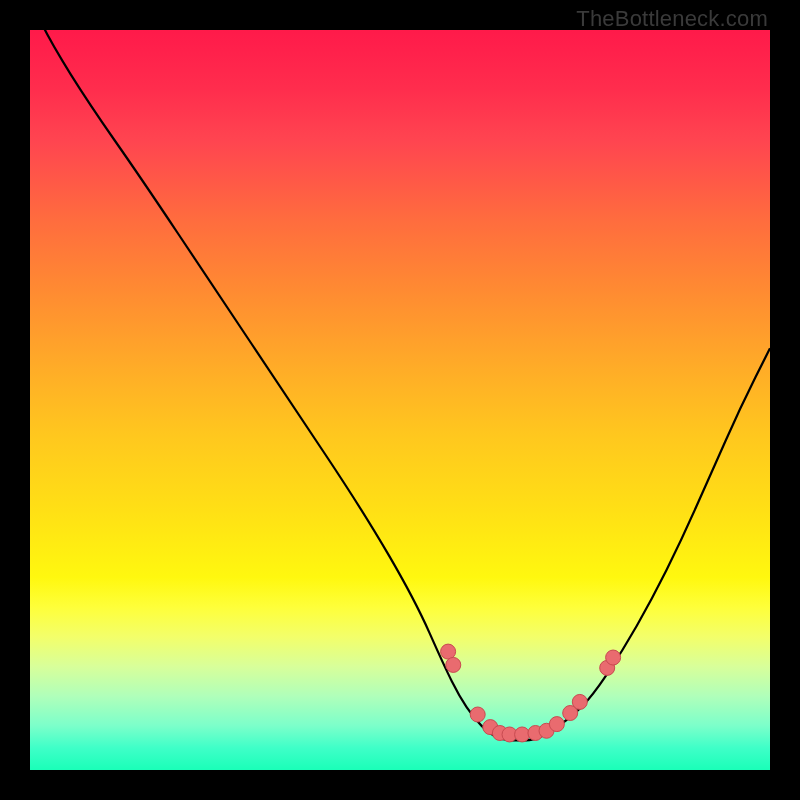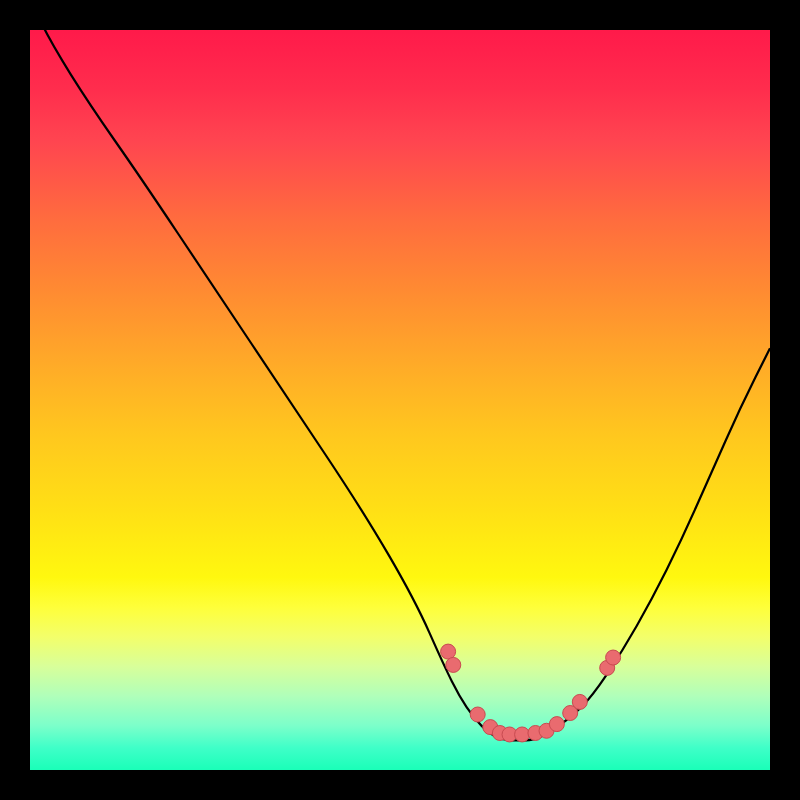--- a/index.html
+++ b/index.html
@@ -56,20 +56,21 @@
     width: 740px;
     height: 740px;
     overflow: visible;
   }
 </style>
 </head>
 <body>
 
 <div class="container">
   <div class="plot-area"></div>
+  <div class="watermark">TheBottleneck.com</div>
   <svg class="curve" viewBox="0 0 740 740" preserveAspectRatio="none">
     <g id="curve-group">
         <path d="M 0.00 -29.60 Q 0.00 -29.60 11.10 -7.40 Q 22.20 14.80 40.70 44.40 Q 59.20 74.00 85.10 111.00 Q 111.00 148.00 148.00 203.50 Q 185.00 259.00 222.00 314.50 Q 259.00 370.00 296.00 425.50 Q 333.00 481.00 358.90 525.40 Q 384.80 569.80 399.60 603.10 Q 414.40 636.40 421.80 651.20 Q 429.20 666.00 436.60 677.10 Q 444.00 688.20 451.40 695.60 Q 458.80 703.00 466.20 706.70 Q 473.60 710.40 481.00 710.40 Q 488.40 710.40 495.80 710.40 Q 503.20 710.40 510.60 706.70 Q 518.00 703.00 529.10 695.60 Q 540.20 688.20 551.30 677.10 Q 562.40 666.00 577.20 643.80 Q 592.00 621.60 606.80 595.70 Q 621.60 569.80 636.40 540.20 Q 651.20 510.60 666.00 477.30 Q 680.80 444.00 695.60 410.70 Q 710.40 377.40 725.20 347.80 L 740.00 318.20" fill="none" stroke="#000000" stroke-width="2.2"></path>
       </g>
     <g id="marker-group">
         <circle cx="418.10" cy="621.60" r="7.5" fill="#e96b6f" stroke="#c84a50" stroke-width="1"></circle>
         <circle cx="423.28" cy="634.92" r="7.5" fill="#e96b6f" stroke="#c84a50" stroke-width="1"></circle>
         <circle cx="447.70" cy="684.50" r="7.5" fill="#e96b6f" stroke="#c84a50" stroke-width="1"></circle>
         <circle cx="460.28" cy="697.08" r="7.5" fill="#e96b6f" stroke="#c84a50" stroke-width="1"></circle>
         <circle cx="469.90" cy="703.00" r="7.5" fill="#e96b6f" stroke="#c84a50" stroke-width="1"></circle>

